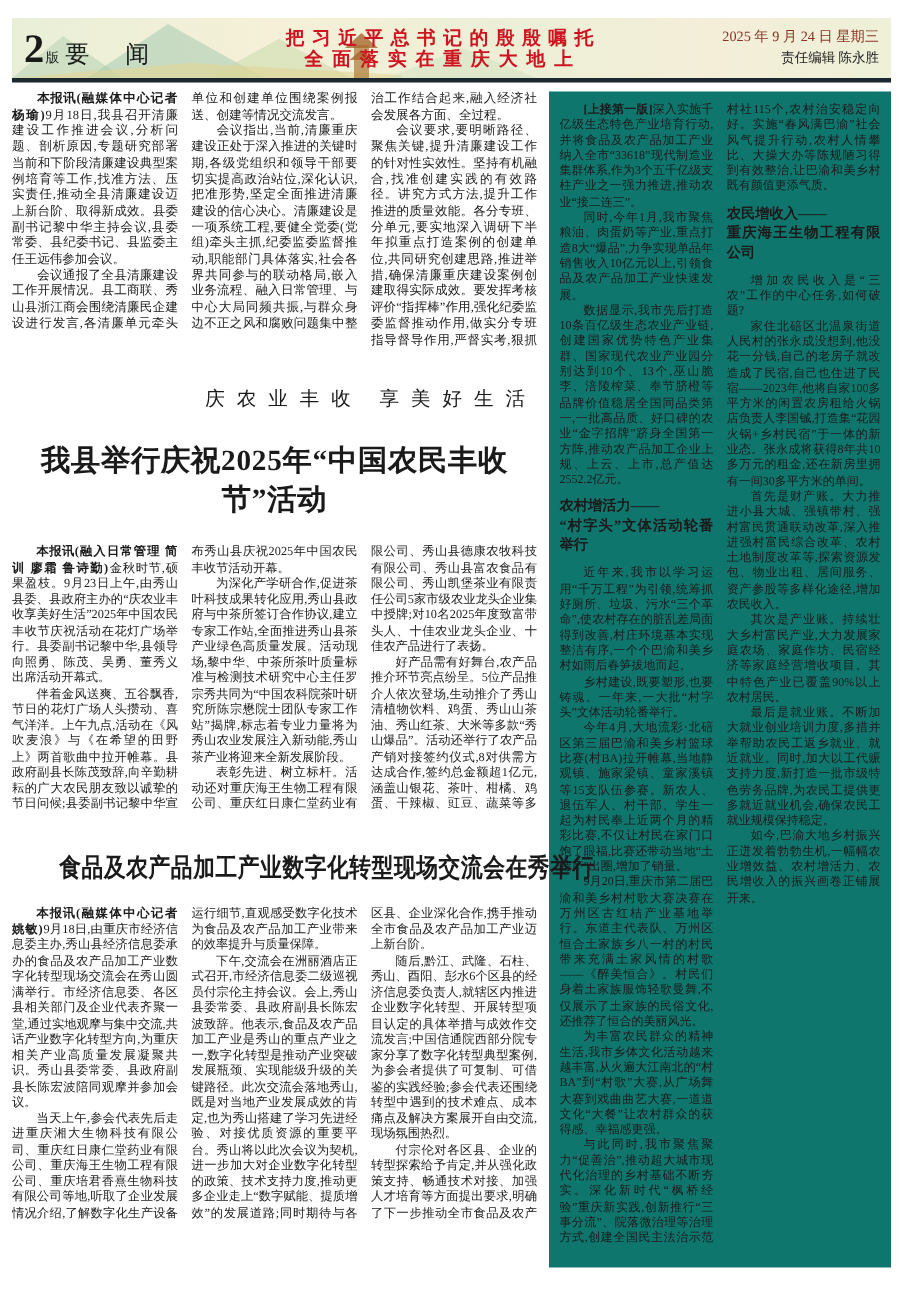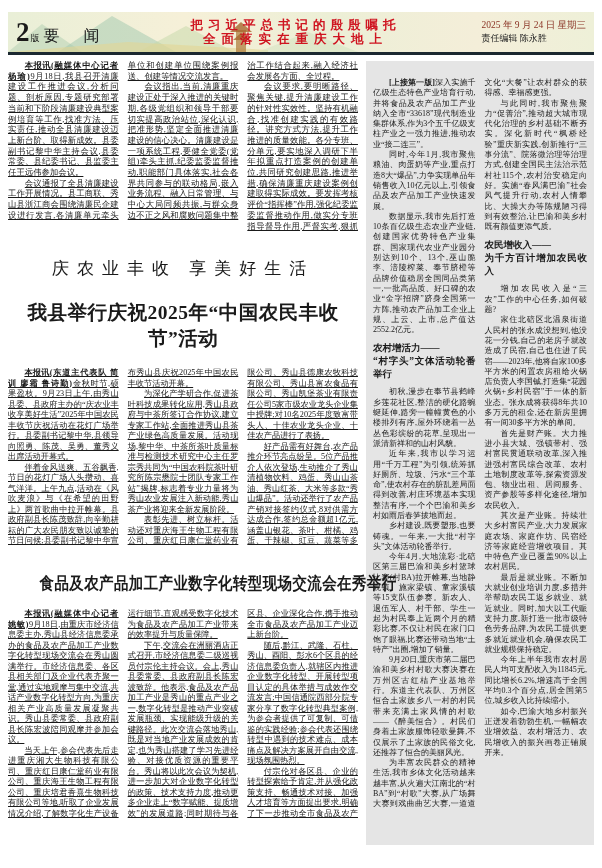--- a/index.html
+++ b/index.html
@@ -10,37 +10,37 @@
           background:linear-gradient(90deg,#e9efd7 0%,#f6f0d8 30%,#ecefd6 55%,#f4eed9 80%,#eef0d8 100%);}
   .banner-art{position:absolute;left:0;top:0;width:100%;height:100%;}
   .banner-row{position:relative;z-index:2;display:flex;align-items:center;height:100%;}
   .masthead{display:flex;align-items:baseline;padding-left:8px;white-space:nowrap;}
   .pagenum{font-size:27px;font-weight:700;line-height:1;}
   .pagelabel{font-size:9px;margin:0 4px 0 1px;}
   .sectiontitle{font-size:16px;letter-spacing:10px;line-height:1;}
   .slogan{flex:1;text-align:center;color:#cf1420;font-weight:700;line-height:14px;white-space:nowrap;}
   .slogan .l1{font-size:12.5px;letter-spacing:5px;}
   .slogan .l2{font-size:12.5px;letter-spacing:6px;}
-  .dateblock{padding-right:8px;white-space:nowrap;line-height:13px;}
+  .dateblock{padding-right:8px;text-align:right;white-space:nowrap;line-height:13px;}
   .dateline{font-size:9.5px;color:#8a3324;}
   .editorline{font-size:9px;color:#222;}
   
   .content{display:flex;gap:8px;margin:6px 8px 0;}
   .left{width:350px;}
-  .jump{width:264px;height:784px;background:#e5e5e5;padding:17px 7px;box-sizing:border-box;}
+  .jump{width:264px;height:784px;background:#0f766e;padding:7px 7px;box-sizing:border-box;}
   
   .h1{margin:8px 0 10px;text-align:center;font-size:24px;font-weight:900;letter-spacing:1px;line-height:30px;}
-  .kicker{margin:16px 0 20px;text-align:center;font-size:17px;letter-spacing:8px;}
+  .kicker{margin:16px 0 20px;text-align:right;font-size:13px;letter-spacing:8px;}
   .h2{margin:4px 0 16px;text-align:center;font-size:19.5px;font-weight:900;letter-spacing:0.5px;line-height:26px;}
   .h3wrap{margin:20px 0 14px;text-align:center;}
   .h3{display:inline-block;transform:scaleX(.85);transform-origin:center;
       font-size:17px;font-weight:900;letter-spacing:0.5px;white-space:nowrap;}
   
   .body3{column-count:3;column-gap:9px;column-fill:auto;overflow:hidden;
-         font-size:8.4px;line-height:10.7px;text-align:justify;text-decoration:underline;}
+         font-size:8.4px;line-height:10.7px;text-align:justify;}
   .a1body{height:180px;}
   .a2body{height:184px;font-size:8.2px;line-height:10.5px;}
   .a3body{height:216px;font-size:8.2px;line-height:10.5px;}
   .para{margin:0;text-indent:2em;}
   .lead{font-weight:700;}
   .byline{font-weight:700;letter-spacing:0.5px;}
   
   .jumpbody{column-count:2;column-gap:9px;column-fill:auto;height:100%;overflow:hidden;
             font-size:8px;line-height:10.3px;text-align:justify;}
   .jump .para{text-indent:2em;}
@@ -91,21 +91,21 @@
           <p class="para">会议通报了全县清廉建设工作开展情况。县工商联、秀山县浙江商会围绕清廉民企建设进行发言,各清廉单元牵头单位和创建单位围绕案例报送、创建等情况交流发言。</p>
           <p class="para">会议指出,当前,清廉重庆建设正处于深入推进的关键时期,各级党组织和领导干部要切实提高政治站位,深化认识,把准形势,坚定全面推进清廉建设的信心决心。清廉建设是一项系统工程,要健全党委(党组)牵头主抓,纪委监委监督推动,职能部门具体落实,社会各界共同参与的联动格局,嵌入业务流程、融入日常管理、与中心大局同频共振,与群众身边不正之风和腐败问题集中整治工作结合起来,融入经济社会发展各方面、全过程。</p>
           <p class="para">会议要求,要明晰路径、聚焦关键,提升清廉建设工作的针对性实效性。坚持有机融合,找准创建实践的有效路径。讲究方式方法,提升工作推进的质量效能。各分专班、分单元,要实地深入调研下半年拟重点打造案例的创建单位,共同研究创建思路,推进举措,确保清廉重庆建设案例创建取得实际成效。要发挥考核评价“指挥棒”作用,强化纪委监委监督推动作用,做实分专班指导督导作用,严督实考,狠抓落实,确保清廉建设各项任务取得实效。</p>
         </div>
       </div>
 
       <div>
         <div class="kicker">庆农业丰收 享美好生活</div>
         <div class="h2">我县举行庆祝2025年“中国农民丰收节”活动</div>
         <div class="body3 a2body">
-          <p class="para"><b class="lead">本报讯</b><span class="byline">(东道主代表队 简训 廖霜 鲁诗勤)</span><span>金秋时节,硕果盈枝。9月23日上午,由秀山县委、县政府主办的“庆农业丰收享美好生活”2025年中国农民丰收节庆祝活动在花灯广场举行。县委副书记黎中华,县领导向照勇、陈茂、吴勇、董秀义出席活动开幕式。</span></p>
+          <p class="para"><b class="lead">本报讯</b><span class="byline">(融入日常管理 简训 廖霜 鲁诗勤)</span><span>金秋时节,硕果盈枝。9月23日上午,由秀山县委、县政府主办的“庆农业丰收享美好生活”2025年中国农民丰收节庆祝活动在花灯广场举行。县委副书记黎中华,县领导向照勇、陈茂、吴勇、董秀义出席活动开幕式。</span></p>
           <p class="para">伴着金风送爽、五谷飘香,节日的花灯广场人头攒动、喜气洋洋。上午九点,活动在《风吹麦浪》与《在希望的田野上》两首歌曲中拉开帷幕。县政府副县长陈茂致辞,向辛勤耕耘的广大农民朋友致以诚挚的节日问候;县委副书记黎中华宣布秀山县庆祝2025年中国农民丰收节活动开幕。</p>
           <p class="para">为深化产学研合作,促进茶叶科技成果转化应用,秀山县政府与中茶所签订合作协议,建立专家工作站,全面推进秀山县茶产业绿色高质量发展。活动现场,黎中华、中茶所茶叶质量标准与检测技术研究中心主任罗宗秀共同为“中国农科院茶叶研究所陈宗懋院士团队专家工作站”揭牌,标志着专业力量将为秀山农业发展注入新动能,秀山茶产业将迎来全新发展阶段。</p>
           <p class="para">表彰先进、树立标杆。活动还对重庆海王生物工程有限公司、重庆红日康仁堂药业有限公司、秀山县德康农牧科技有限公司、秀山县富农食品有限公司、秀山凯堡茶业有限责任公司5家市级农业龙头企业集中授牌;对10名2025年度致富带头人、十佳农业龙头企业、十佳农产品进行了表扬。</p>
           <p class="para">好产品需有好舞台,农产品推介环节亮点纷呈。5位产品推介人依次登场,生动推介了秀山清植物饮料、鸡蛋、秀山山茶油、秀山红茶、大米等多款“秀山爆品”。活动还举行了农产品产销对接签约仪式,8对供需方达成合作,签约总金额超1亿元,涵盖山银花、茶叶、柑橘、鸡蛋、干辣椒、豇豆、蔬菜等多个品类,为秀山优质农产品打通了走向大市场的“快车道”。</p>
 
         </div>
       </div>
 
       <div>
         <div class="h3wrap">
@@ -126,37 +126,35 @@
       <div class="jumpbody">
         <p class="para"><b class="jumplabel">[上接第一版]</b><span>深入实施千亿级生态特色产业培育行动,并将食品及农产品加工产业纳入全市“33618”现代制造业集群体系,作为3个五千亿级支柱产业之一强力推进,推动农业“接二连三”。</span></p>
         <p class="para">同时,今年1月,我市聚焦粮油、肉蛋奶等产业,重点打造8大“爆品”,力争实现单品年销售收入10亿元以上,引领食品及农产品加工产业快速发展。</p>
         <p class="para">数据显示,我市先后打造10条百亿级生态农业产业链,创建国家优势特色产业集群、国家现代农业产业园分别达到10个、13个,巫山脆李、涪陵榨菜、奉节脐橙等品牌价值稳居全国同品类第一,一批高品质、好口碑的农业“金字招牌”跻身全国第一方阵,推动农产品加工企业上规、上云、上市,总产值达2552.2亿元。</p>
 
         <div class="subhead">
           <div>农村增活力——</div>
           <div>“村字头”文体活动轮番举行</div>
         </div>
 
-        <p class="para">初秋,漫步在奉节县鹤峰乡莲花社区,整洁的硬化路蜿蜒延伸,路旁一幢幢黄色的小楼排列有序,屋外环绕着一丛丛色彩缤纷的花草,呈现出一派清新祥和的山村风貌。</p>
         <p class="para">近年来,我市以学习运用“千万工程”为引领,统筹抓好厕所、垃圾、污水“三个革命”,使农村存在的脏乱差局面得到改善,村庄环境基本实现整洁有序,一个个巴渝和美乡村如雨后春笋拔地而起。</p>
         <p class="para">乡村建设,既要塑形,也要铸魂。一年来,一大批“村字头”文体活动轮番举行。</p>
         <p class="para">今年4月,大地流彩·北碚区第三届巴渝和美乡村篮球比赛(村BA)拉开帷幕,当地静观镇、施家梁镇、童家溪镇等15支队伍参赛。新农人、退伍军人、村干部、学生一起为村民奉上近两个月的精彩比赛,不仅让村民在家门口饱了眼福,比赛还带动当地“土特产”出圈,增加了销量。</p>
         <p class="para">9月20日,重庆市第二届巴渝和美乡村村歌大赛决赛在万州区古红桔产业基地举行。东道主代表队、万州区恒合土家族乡八一村的村民带来充满土家风情的村歌——《醉美恒合》。村民们身着土家族服饰轻歌曼舞,不仅展示了土家族的民俗文化,还推荐了恒合的美丽风光。</p>
         <p class="para">为丰富农民群众的精神生活,我市乡体文化活动越来越丰富,从火遍大江南北的“村BA”到“村歌”大赛,从广场舞大赛到戏曲曲艺大赛,一道道文化“大餐”让农村群众的获得感、幸福感更强。</p>
         <p class="para">与此同时,我市聚焦聚力“促善治”,推动超大城市现代化治理的乡村基础不断夯实。深化新时代“枫桥经验”重庆新实践,创新推行“三事分流”、院落微治理等治理方式,创建全国民主法治示范村社115个,农村治安稳定向好。实施“春风满巴渝”社会风气提升行动,农村人情攀比、大操大办等陈规陋习得到有效整治,让巴渝和美乡村既有颜值更添气质。</p>
 
         <div class="subhead">
           <div>农民增收入——</div>
-          <div>为千方百计增加农民收入</div>
+          <div>重庆海王生物工程有限公司</div>
         </div>
 
         <p class="para">增加农民收入是“三农”工作的中心任务,如何破题?</p>
         <p class="para">家住北碚区北温泉街道人民村的张永成没想到,他没花一分钱,自己的老房子就改造成了民宿,自己也住进了民宿——2023年,他将自家100多平方米的闲置农房租给火锅店负责人李国铖,打造集“花园火锅+乡村民宿”于一体的新业态。张永成将获得8年共10多万元的租金,还在新房里拥有一间30多平方米的单间。</p>
         <p class="para">首先是财产账。大力推进小县大城、强镇带村、强村富民贯通联动改革,深入推进强村富民综合改革、农村土地制度改革等,探索资源发包、物业出租、居间服务、资产参股等多样化途径,增加农民收入。</p>
         <p class="para">其次是产业账。持续壮大乡村富民产业,大力发展家庭农场、家庭作坊、民宿经济等家庭经营增收项目。其中特色产业已覆盖90%以上农村居民。</p>
         <p class="para">最后是就业账。不断加大就业创业培训力度,多措并举帮助农民工返乡就业、就近就业。同时,加大以工代赈支持力度,新打造一批市级特色劳务品牌,为农民工提供更多就近就业机会,确保农民工就业规模保持稳定。</p>
-        <p class="para">今年上半年我市农村居民人均可支配收入为11845元,同比增长6.2%,增速高于全国平均0.3个百分点,居全国第5位,城乡收入比持续缩小。</p>
         <p class="para">如今,巴渝大地乡村振兴正迸发着勃勃生机,一幅幅农业增效益、农村增活力、农民增收入的振兴画卷正铺展开来。</p>
       </div>
     </div>
 
   </div>
 </div>
 
 </body></html>

